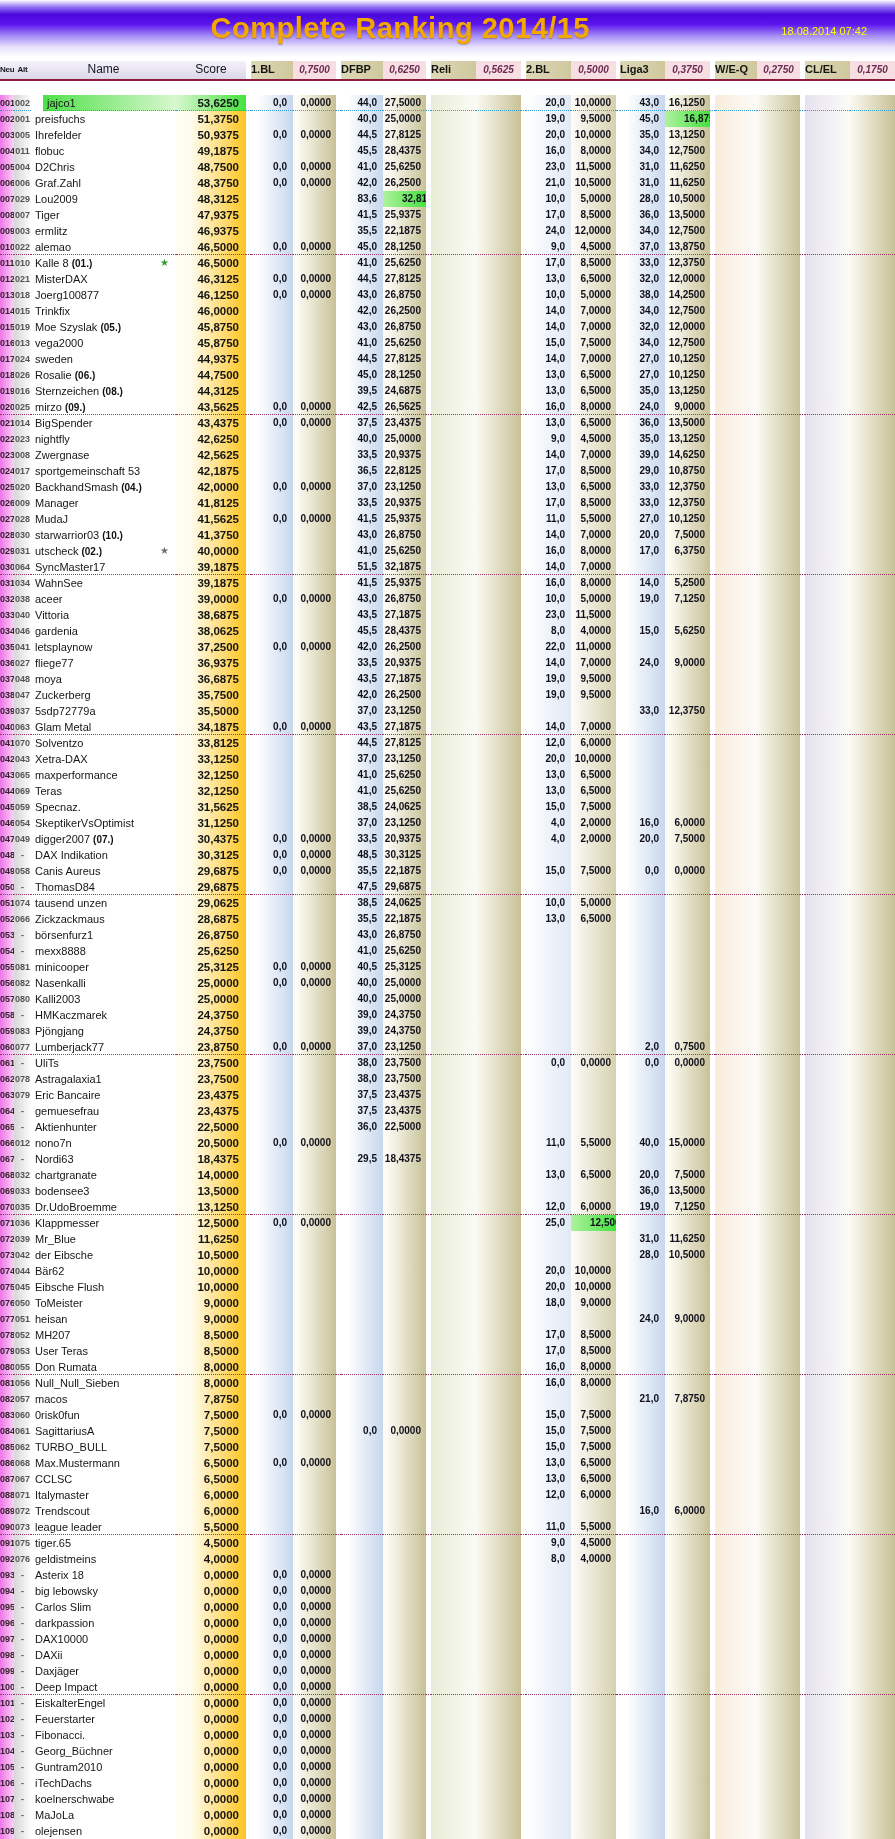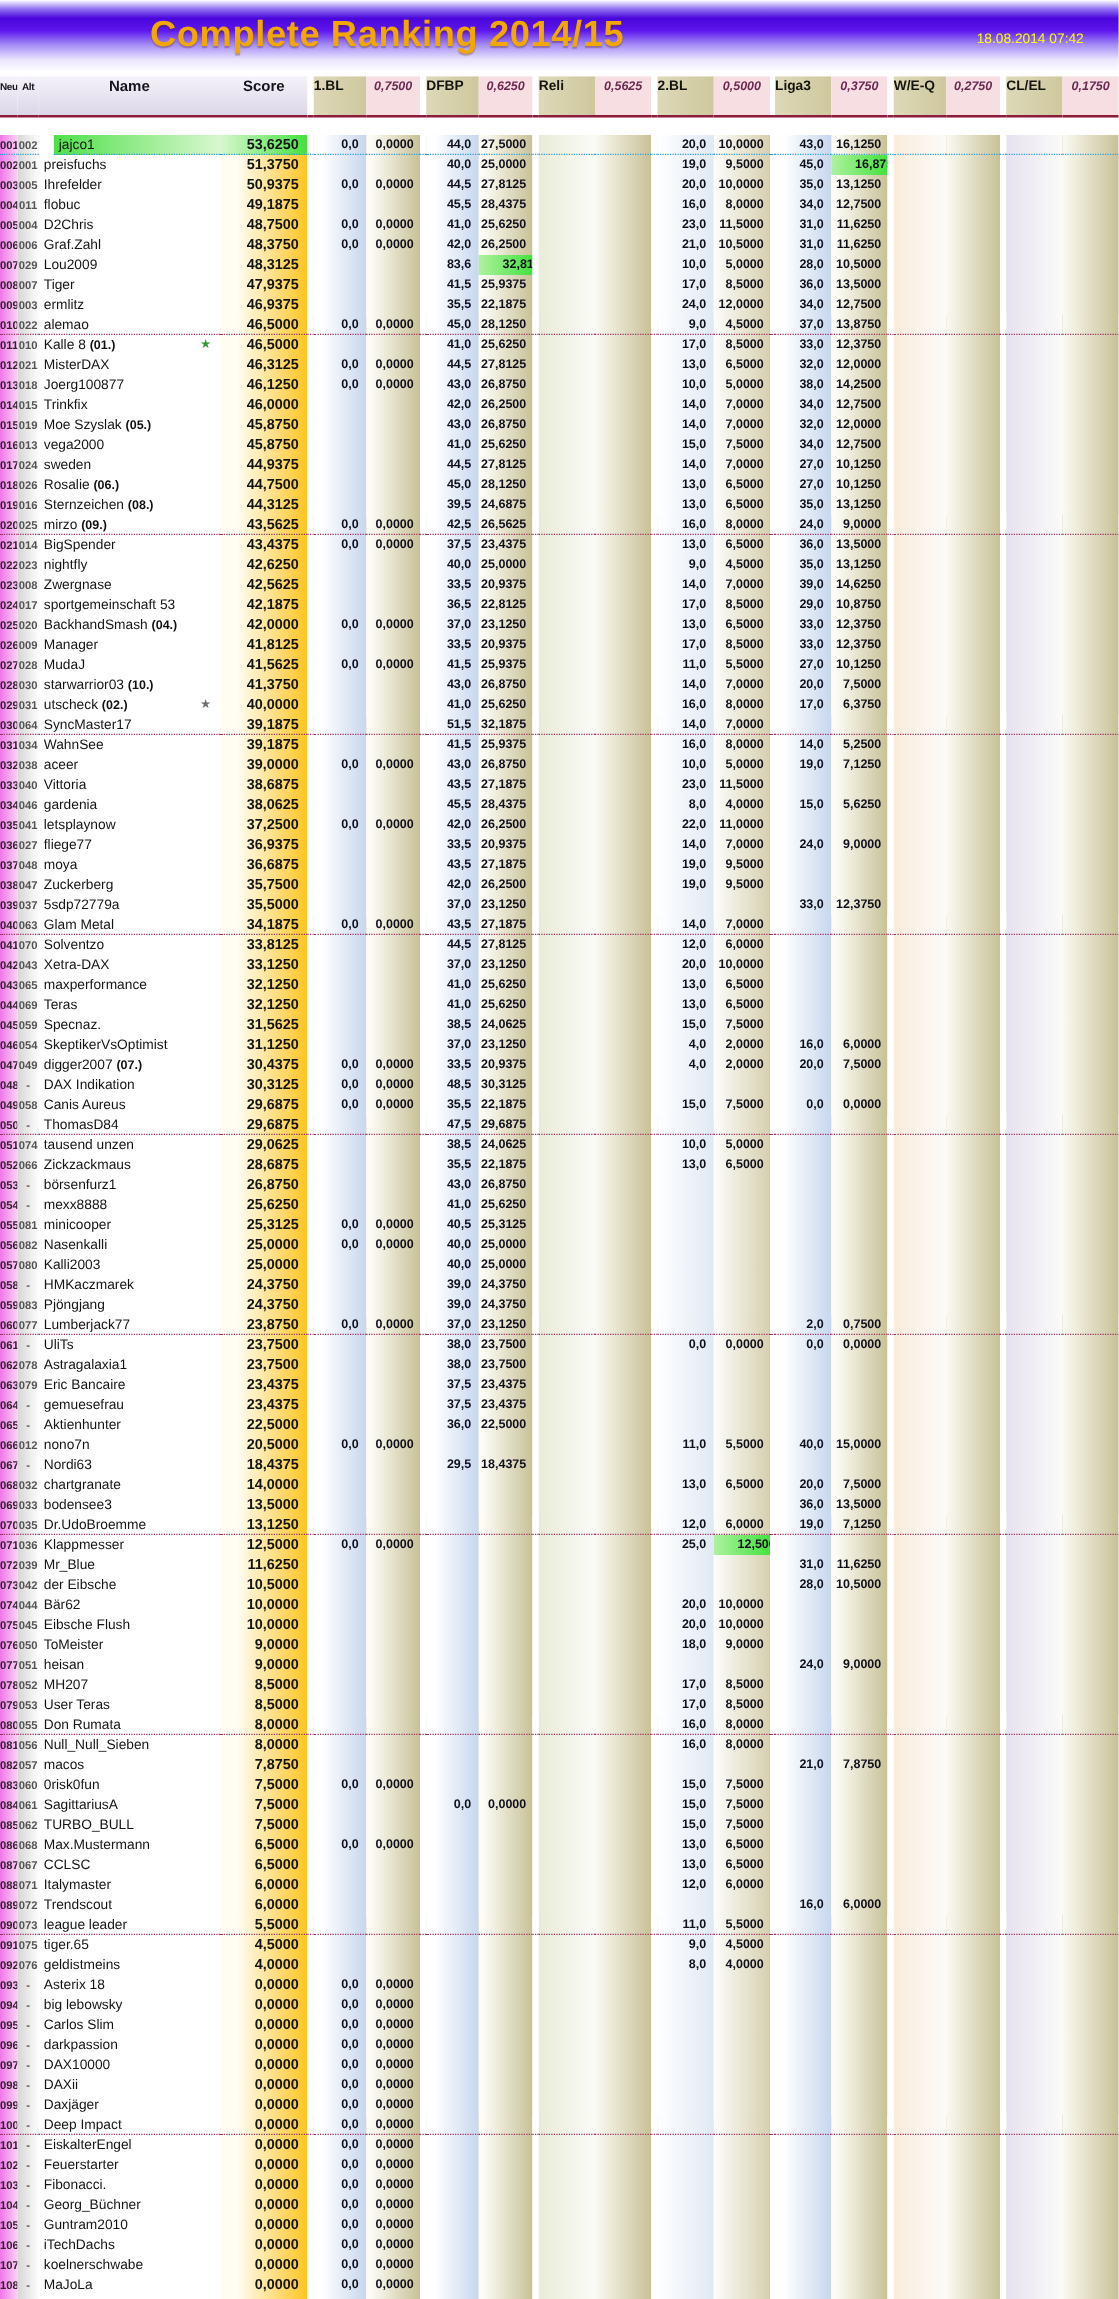--- a/index.html
+++ b/index.html
@@ -5,34 +5,34 @@
   :root{
     --cols: 14px 17px 145px 70px 5px 42px 43px 5px 42px 43px 5px 45px 45px 5px 45px 45px 4px 45px 45px 5px 42px 43px 5px 45px 45px;
   }
   *{box-sizing:border-box;}
   html,body{margin:0;padding:0;background:#ffffff;}
   body{width:895px;font-family:"Liberation Sans",sans-serif;}
 
   
   .banner{position:relative;height:61px;
     background:linear-gradient(180deg,#fefeff 0%,#8e6ef2 12%,#4a06da 24%,#5d16ee 40%,#a188f6 58%,#e9e4fc 78%,#ffffff 94%);}
-  .banner .title{position:absolute;left:120px;width:470px;top:12px;text-align:left;
+  .banner .title{position:absolute;left:120px;width:470px;top:12px;text-align:right;
     font-size:29px;font-weight:bold;color:#f2a800;letter-spacing:0.5px;
     text-shadow:0 1px 1px rgba(90,40,0,0.35);white-space:nowrap;}
   .banner .stamp{position:absolute;right:28px;top:25px;font-size:11px;font-weight:normal;color:#ffff00;white-space:nowrap;}
 
   
-  .hrow{display:grid;grid-template-columns:var(--cols);height:33px;line-height:17px;}
+  .hrow{display:grid;grid-template-columns:var(--cols);height:20px;line-height:17px;}
   .row{display:grid;grid-template-columns:var(--cols);height:16px;line-height:16px;}
   .c{overflow:hidden;white-space:nowrap;}
 
   
   .h-plain{background:linear-gradient(180deg,#f5f2fa,#dcd6e9);color:#15151f;border-bottom:2px solid #8b1c3c;}
   .h-neu,.h-alt{font-size:8px;font-weight:bold;text-align:center;letter-spacing:-0.3px;overflow:visible;}
-  .h-name,.h-score{font-size:12px;font-weight:bold;text-align:center;}
+  .h-name,.h-score{font-size:12px;font-weight:normal;text-align:center;}
   .h-label{background:linear-gradient(90deg,#ddd8b8,#cfc89e);color:#15150f;font-size:11px;font-weight:bold;
     text-align:left;border-bottom:2px solid #8b1c3c;}
   .h-weight{background:#f7dee2;color:#6b2a52;font-size:10px;font-weight:bold;font-style:italic;
     text-align:center;border-bottom:2px solid #8b1c3c;}
   .h-gap{background:#ffffff;border-bottom:2px solid #8b1c3c;}
   .spacer{height:14px;background:#ffffff;}
 
   
   .neu{background:linear-gradient(90deg,#ef76e8,#fbd2f6);font-size:9px;font-weight:bold;color:#33232e;text-align:center;}
   .alt{background:linear-gradient(90deg,#d6d6d6,#fdfdfd);font-size:9px;font-weight:bold;color:#555;text-align:center;}

